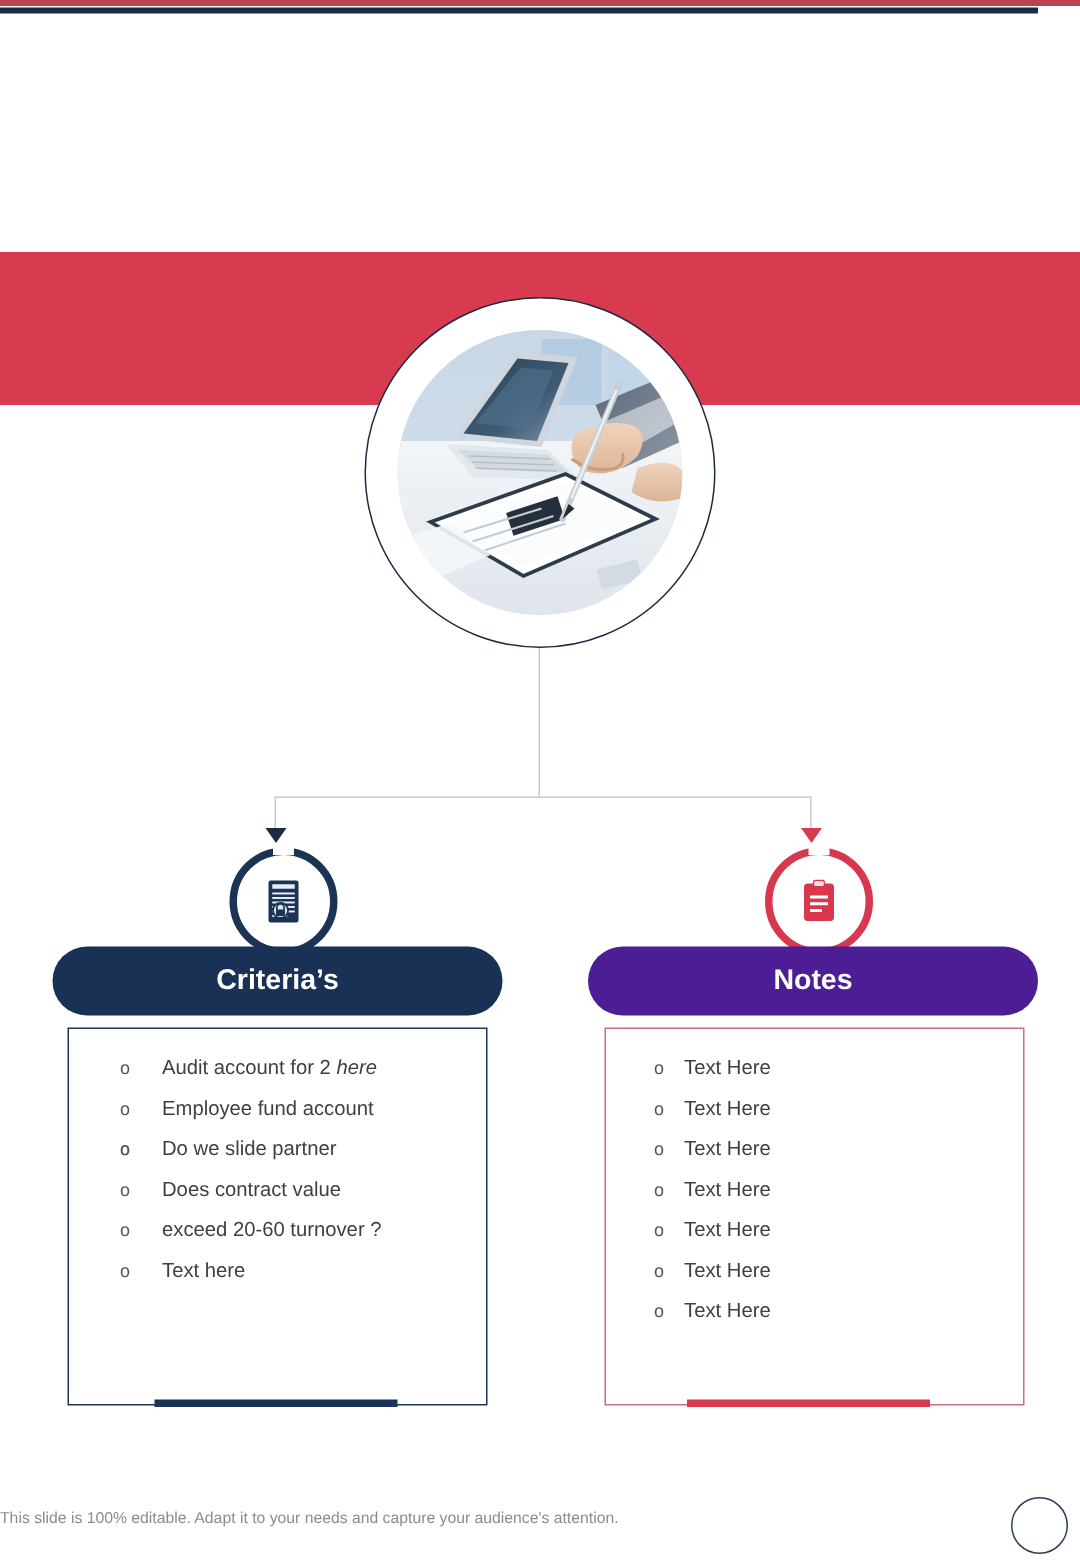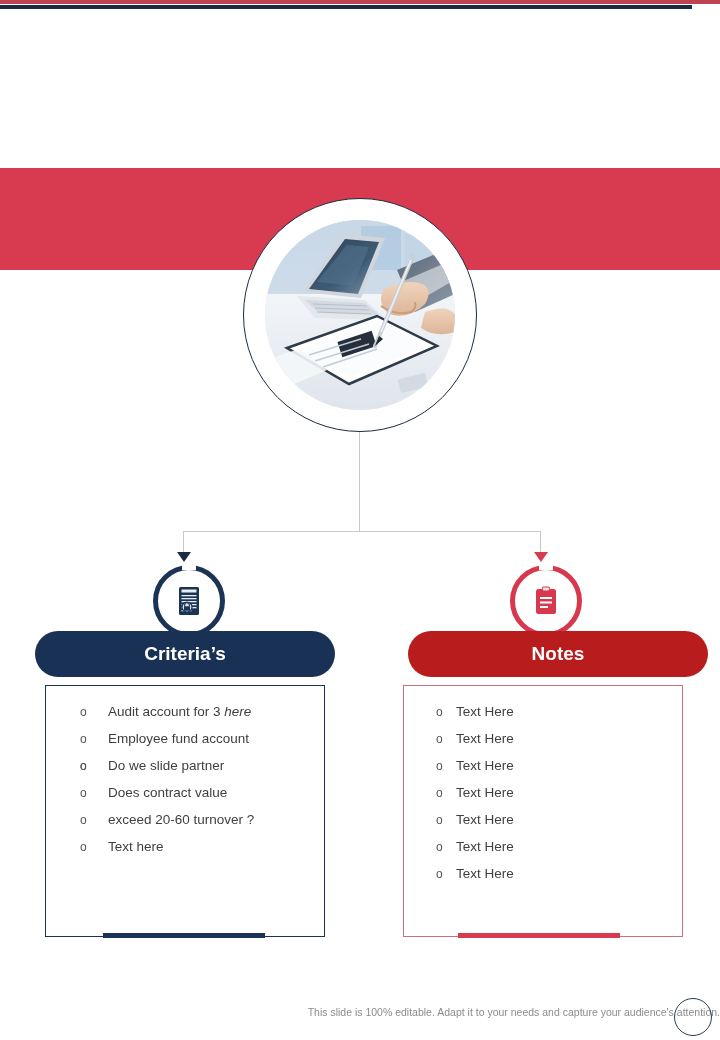--- a/index.html
+++ b/index.html
@@ -151,23 +151,23 @@
     font-size: 19px;
     font-weight: bold;
     z-index: 5;
   }
   #pill-criteria {
     left: 35px; top: 631px;
     width: 300px;
     background: #183154;
   }
   #pill-notes {
-    left: 408px; top: 631px;
+    left: 392px; top: 631px;
     width: 300px;
-    background: #b91c1c;
+    background: #4c1d95;
   }
 
   
   .panel {
     position: absolute;
     box-sizing: border-box;
     background: #ffffff;
   }
   #panel-criteria {
     left: 45px; top: 685px;
@@ -212,21 +212,21 @@
     z-index: 6;
   }
   #accent-criteria { left: 103px; top: 933px; width: 162px; background: #1B3355; }
   #accent-notes    { left: 458px; top: 933px; width: 162px; background: #D83A50; }
 
   
   #footer-note {
     position: absolute;
     left: 0; top: 1006px;
     width: 720px;
-    text-align: right;
+    text-align: left;
     font-size: 10.5px;
     color: #8c8c8c;
   }
   #footer-circle {
     position: absolute;
     left: 674px; top: 998px;
     width: 38px; height: 38px;
     border-radius: 50%;
     border: 1.2px solid #2b3d55;
     box-sizing: border-box;
@@ -372,21 +372,21 @@
 
 <div class="pill" id="pill-criteria">
   <span>Criteria’s</span>
 </div>
 <div class="pill" id="pill-notes">
   <span>Notes</span>
 </div>
 
 <div class="panel" id="panel-criteria">
   <ul>
-    <li><span class="bullet-o">o</span><span>Audit account for 3 </span><span class="italic">here</span></li>
+    <li><span class="bullet-o">o</span><span>Audit account for 2 </span><span class="italic">here</span></li>
     <li><span class="bullet-o">o</span><span>Employee fund  account</span></li>
     <li><span class="bullet-o">o</span></li>
     <li><span class="bullet-o">o</span><span>Do we slide partner</span></li>
     <li><span class="bullet-o">o</span><span>Does contract value</span></li>
     <li><span class="bullet-o">o</span><span>exceed 20-60 turnover  ?</span></li>
     <li><span class="bullet-o">o</span><span>Text here</span></li>
   </ul>
 </div>
 
 <div class="panel" id="panel-notes">

